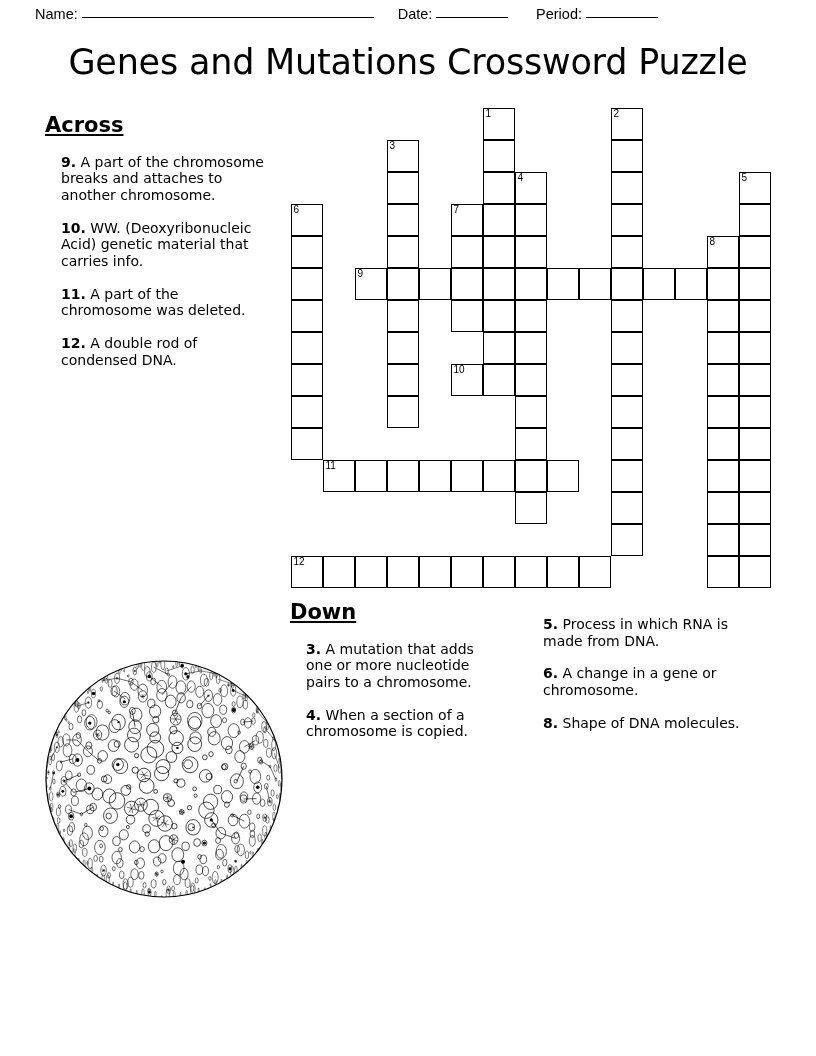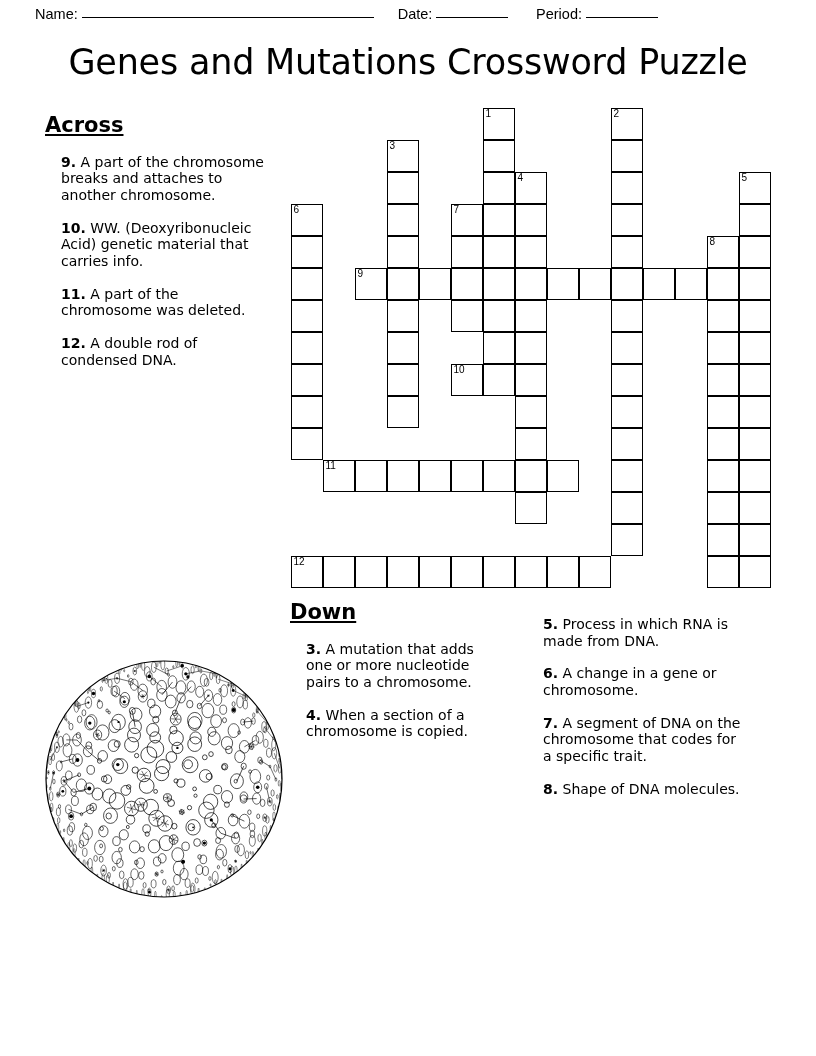--- a/index.html
+++ b/index.html
@@ -172,23 +172,20 @@
     <span class="num">4.</span><span> When a section of a chromosome is copied.</span>
   </div>
 </div>
 
 <div id="down-col-right">
   <div class="clue">
     <span class="num">5.</span><span> Process in which RNA is made from DNA.</span>
   </div>
   <div class="clue">
     <span class="num">6.</span><span> A change in a gene or chromosome.</span>
-  </div>
-  <div class="clue">
-    <span class="num">7.</span><span> A segment of DNA on the chromosome that codes for a specific trait.</span>
   </div>
   <div class="clue">
     <span class="num">8.</span><span> Shape of DNA molecules.</span>
   </div>
 </div>
 
 <div id="grid">
     <div class="cell" style="left: 192px; top: 0px;">
       <span class="cnum">1</span>
     </div>

